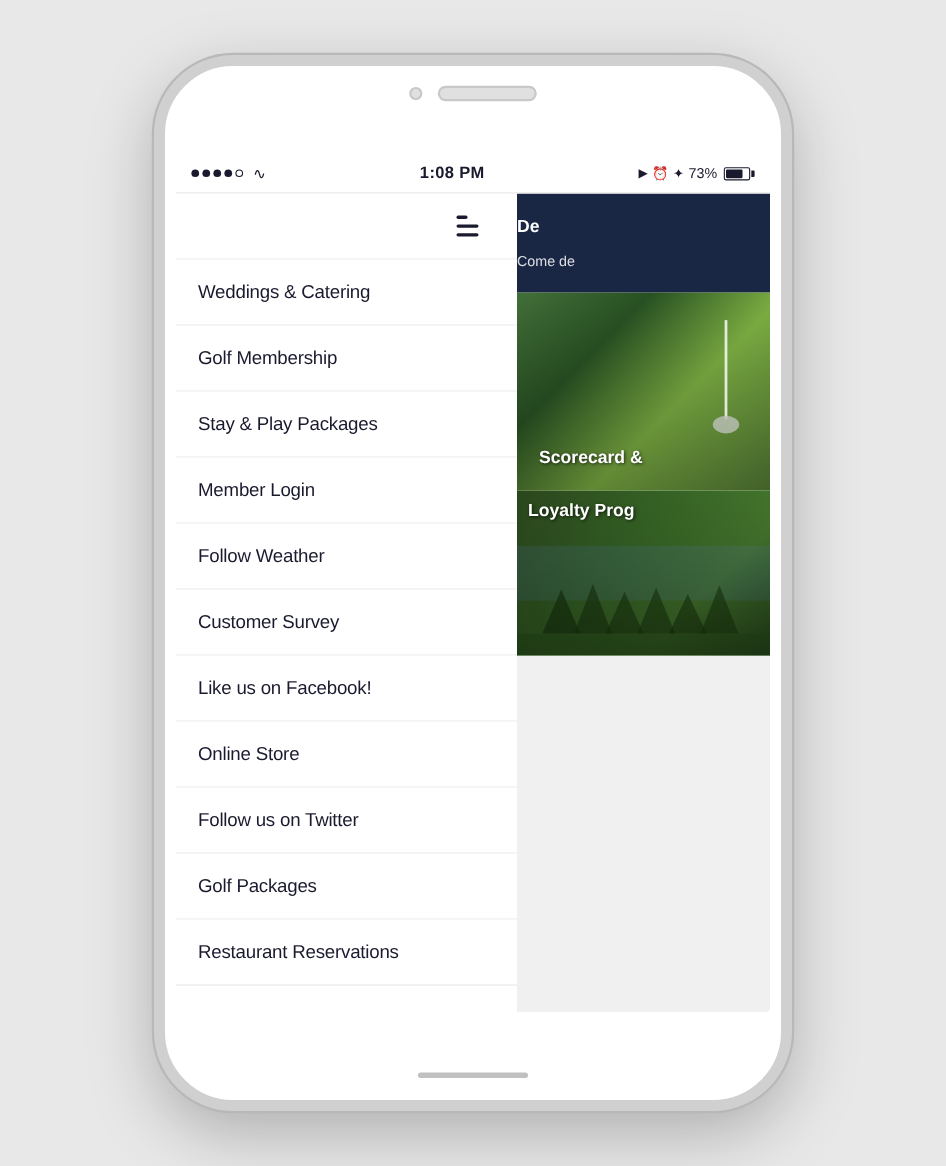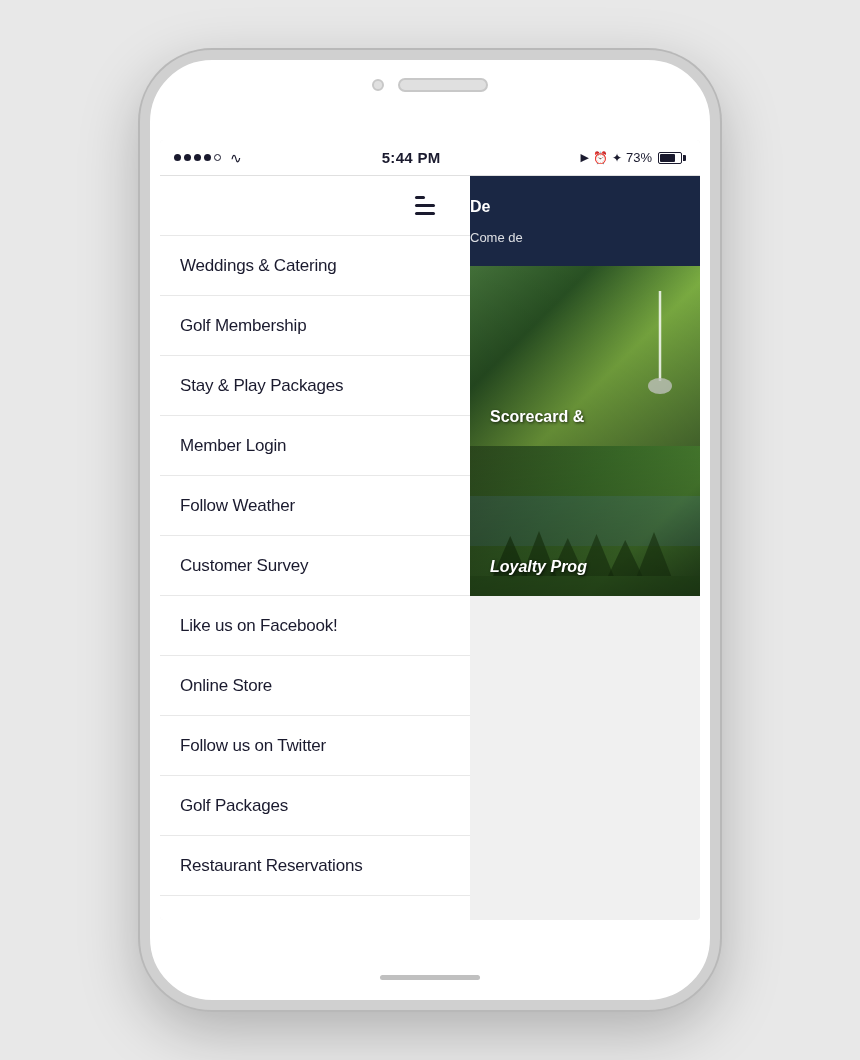--- a/index.html
+++ b/index.html
@@ -292,26 +292,25 @@
       top: 20px;
       right: 20px;
       opacity: 0.9;
       z-index: 1;
     }
 
     .right-loyalty-image {
       height: 150px;
       background: linear-gradient(135deg, #2d4a1e 0%, #3a6b28 40%, #4a8030 70%, #2a5020 100%);
       display: flex;
-      align-items: flex-end;
+      align-items: flex-start;
       justify-content: flex-start;
-      padding: 20px;
+      padding: 10px;
       position: relative;
       overflow: hidden;
-      font-style: italic;
     }
 
     .loyalty-image-overlay {
       position: absolute;
       top: 0; left: 0; right: 0; bottom: 0;
       background: linear-gradient(to bottom, rgba(0,0,0,0.05), rgba(0,0,0,0.4));
     }
 
     .loyalty-label {
       position: relative;
@@ -359,21 +358,21 @@
         <div class="status-left">
           <div class="signal-dots">
             <div class="signal-dot"></div>
             <div class="signal-dot"></div>
             <div class="signal-dot"></div>
             <div class="signal-dot"></div>
             <div class="signal-dot empty"></div>
           </div>
           <span class="wifi-icon">∿</span>
         </div>
-        <div class="status-center">5:44 PM</div>
+        <div class="status-center">1:08 PM</div>
         <div class="status-right">
           <span style="font-size:11px;">▶</span>
           <span style="font-size:12px;">⏰</span>
           <span style="font-size:12px;">✦</span>
           <span class="battery-text">73%</span>
           <div class="battery-icon">
             <div class="battery-body">
               <div class="battery-fill"></div>
             </div>
             <div class="battery-tip"></div>

